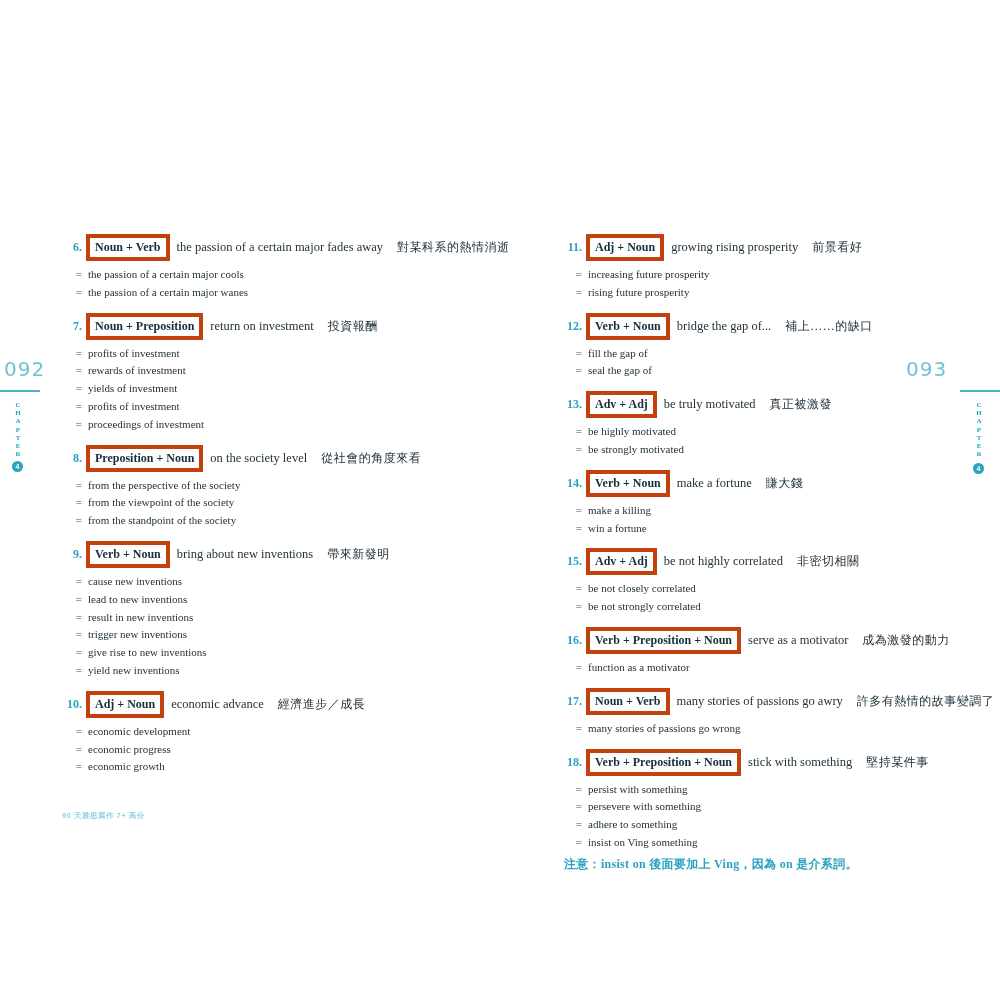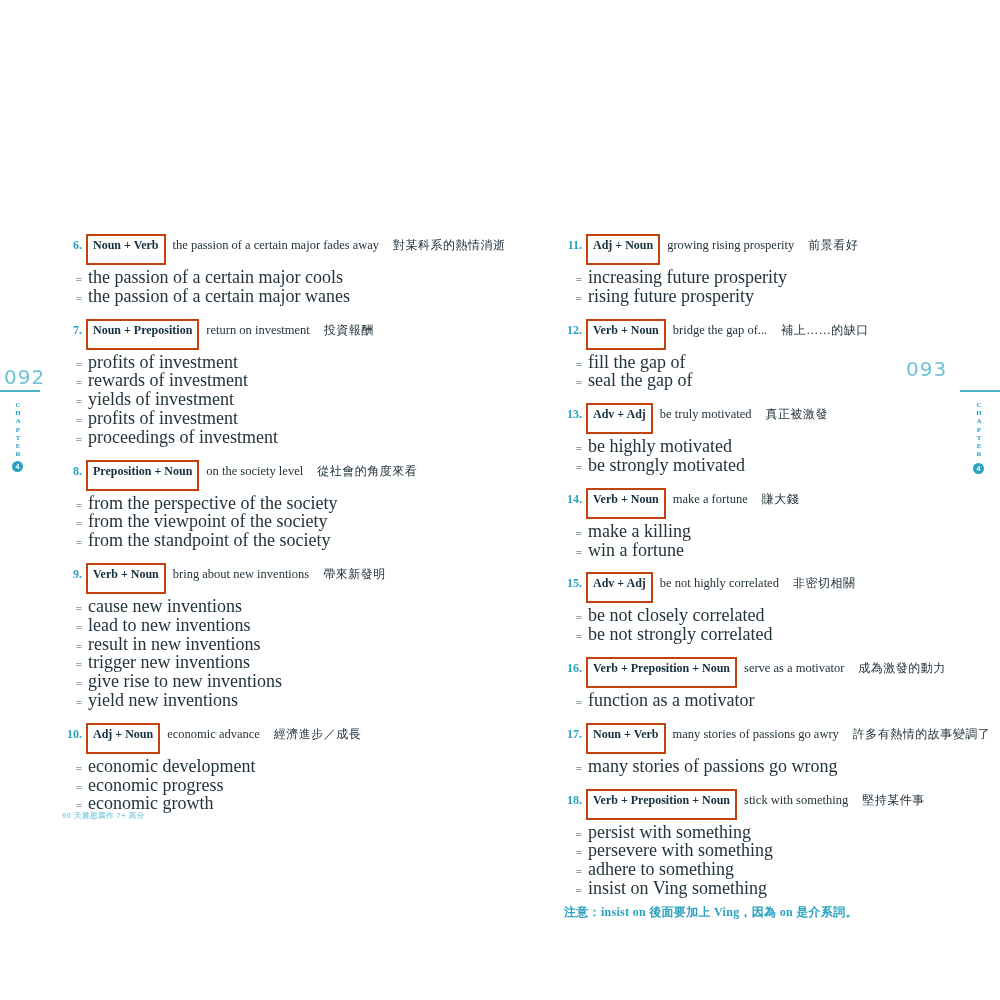--- a/index.html
+++ b/index.html
@@ -13,37 +13,37 @@
   #col-left{ left:64px; }
   #col-right{ left:564px; }
 
   .item{ margin-bottom:12px; }
   .item-head{ line-height:19px; margin-bottom:4px; white-space:nowrap; }
   .num{
     display:inline-block; width:18px; text-align:right; margin-right:4px;
     color:var(--accent); font-weight:bold; font-size:12px;
   }
   .pattern-box{
-    display:inline-block; border:2px solid #c2410c; padding:0 5px 8px;
+    display:inline-block; border:4px solid #c2410c; padding:0 5px 0;
     font-weight:bold; font-size:12px; color:#14303e; margin-right:7px; background:#fefeff;
   }
   .phrase{ font-size:12.5px; }
   .cn{ margin-left:14px; font-size:12px; letter-spacing:0.5px; }
 
   .syn-line{ line-height:16.8px; white-space:nowrap; }
   .eq{ display:inline-block; width:18px; text-align:right; margin-right:6px; font-size:11px; color:#3a4a52; }
-  .syn{ font-size:18px; }
+  .syn{ font-size:11px; }
 
   .note{ color:var(--accent); font-weight:bold; font-size:12px; margin-top:5px; letter-spacing:0.3px; }
 
   .pagenum{
     position:absolute; top:357px; font-size:20px; color:var(--accent-light);
     font-family:"DejaVu Sans", sans-serif; letter-spacing:1px;
   }
-  #pagenum-left{ left:4px; width:36px; text-align:center;margin-top:8px; }
+  #pagenum-left{ left:4px; width:36px; text-align:center; }
   #pagenum-right{ left:906px; width:38px; text-align:center; }
 
   .pagerule{ position:absolute; top:390px; height:2px; background:#49b4cc; }
   #rule-left{ left:0; width:40px; }
   #rule-right{ left:960px; width:40px; }
 
   .chapter-vert{
     position:absolute; top:401px; width:12px; display:flex; flex-direction:column; align-items:center;
     color:var(--accent); font-weight:bold; font-size:7px; line-height:8.2px;
   }

